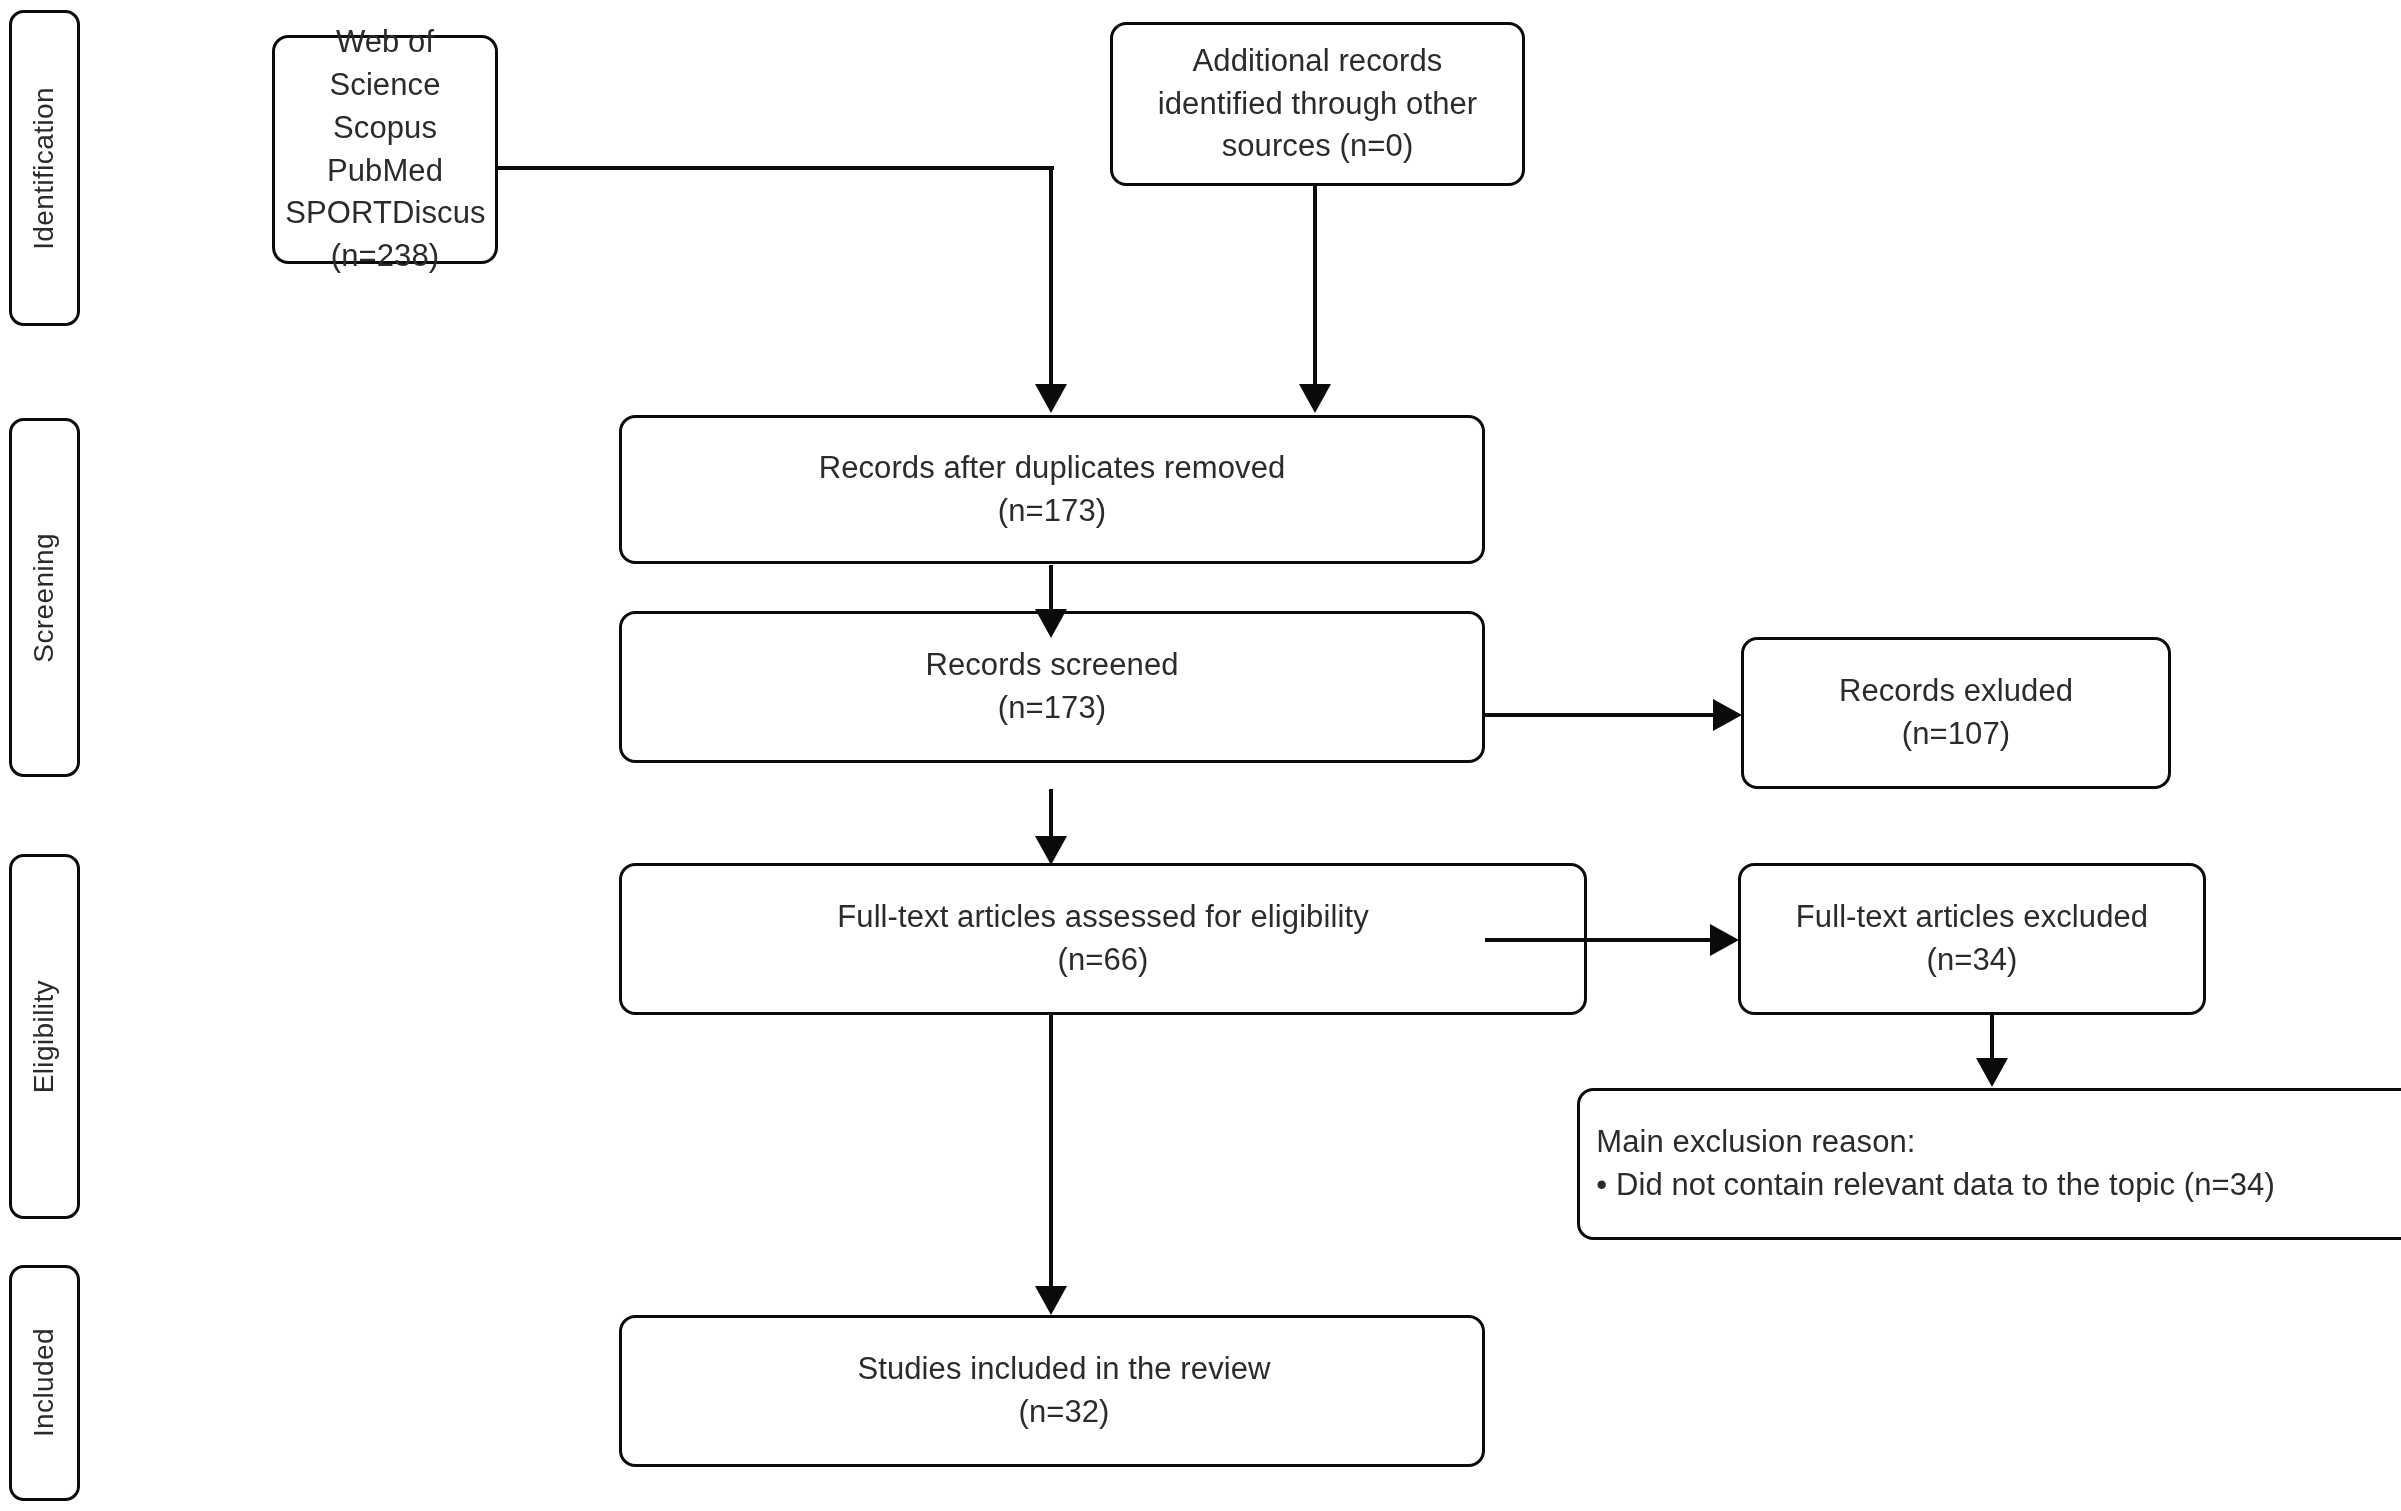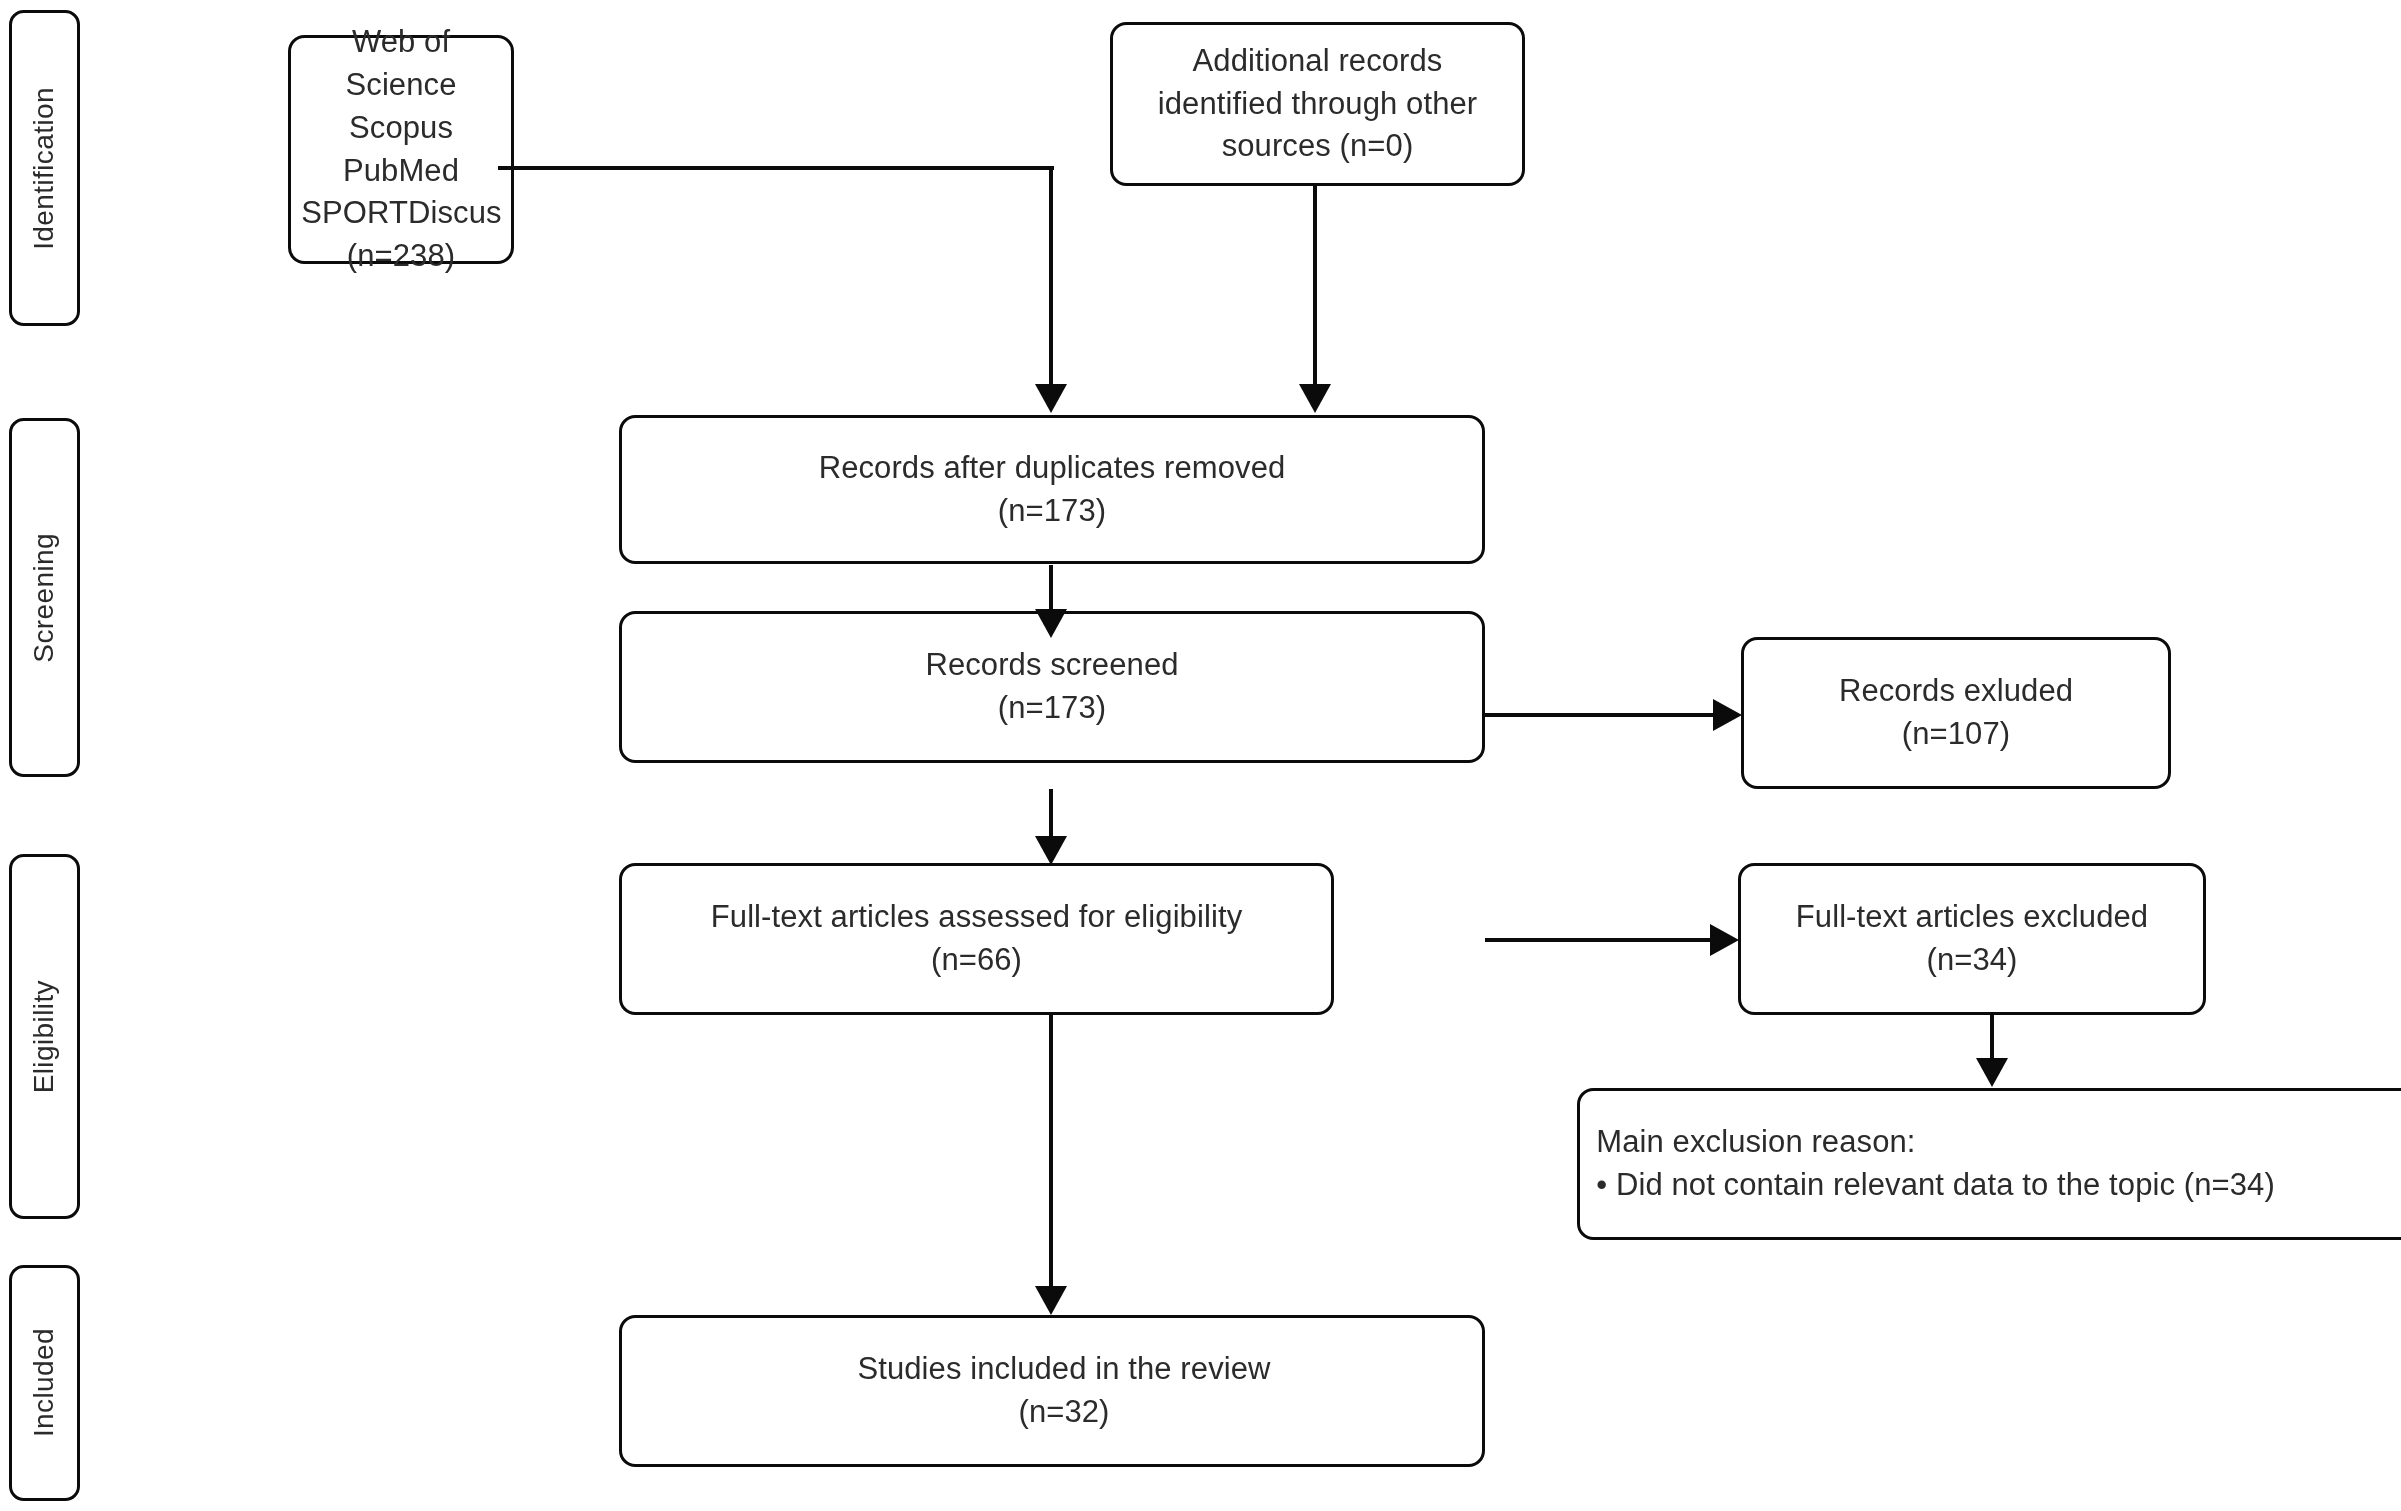--- a/index.html
+++ b/index.html
@@ -110,21 +110,21 @@
   </div>
 
   <div class="stage" style="left:8.9px; top:854px; width:71px; height:365px;">
     <span>Eligibility</span>
   </div>
 
   <div class="stage" style="left:8.9px; top:1265px; width:71px; height:236px;">
     <span>Included</span>
   </div>
 
-  <div class="box" style="left:288px; top:35px; width:226px; height:229px;">
+  <div class="box" style="left:272px; top:35px; width:226px; height:229px;">
     <div class="inner">
       <span class="line-el">Web of Science</span>
       <span class="line-el">Scopus</span>
       <span class="line-el">PubMed</span>
       <span class="line-el">SPORTDiscus</span>
       <span class="line-el">(n=238)</span>
     </div>
   </div>
 
   <div class="box" style="left:1110px; top:22px; width:415px; height:164px;">
@@ -149,21 +149,21 @@
     </div>
   </div>
 
   <div class="box" style="left:1741px; top:637px; width:430px; height:152px;">
     <div class="inner">
       <span class="line-el">Records exluded</span>
       <span class="line-el">(n=107)</span>
     </div>
   </div>
 
-  <div class="box" style="left:619px; top:863px; width:715px; height:152px;">
+  <div class="box" style="left:619px; top:863px; width:968px; height:152px;">
     <div class="inner">
       <span class="line-el">Full-text articles assessed for eligibility</span>
       <span class="line-el">(n=66)</span>
     </div>
   </div>
 
   <div class="box" style="left:1738px; top:863px; width:468px; height:152px;justify-content:flex-end;">
     <div class="inner">
       <span class="line-el">Full-text articles excluded</span>
       <span class="line-el">(n=34)</span>

